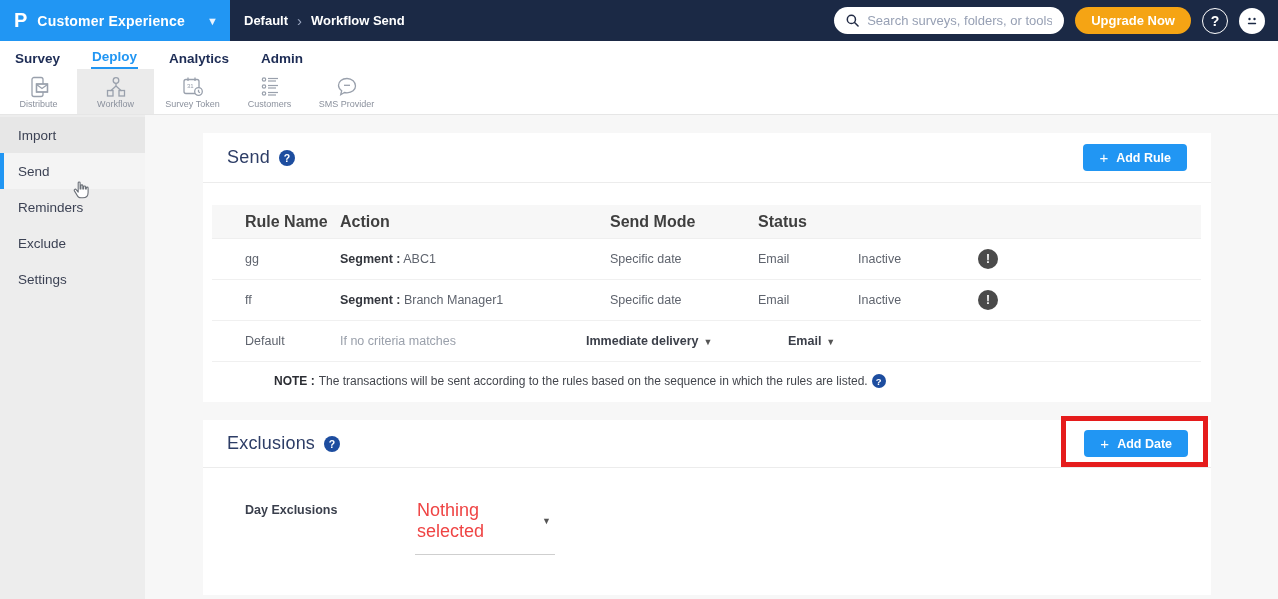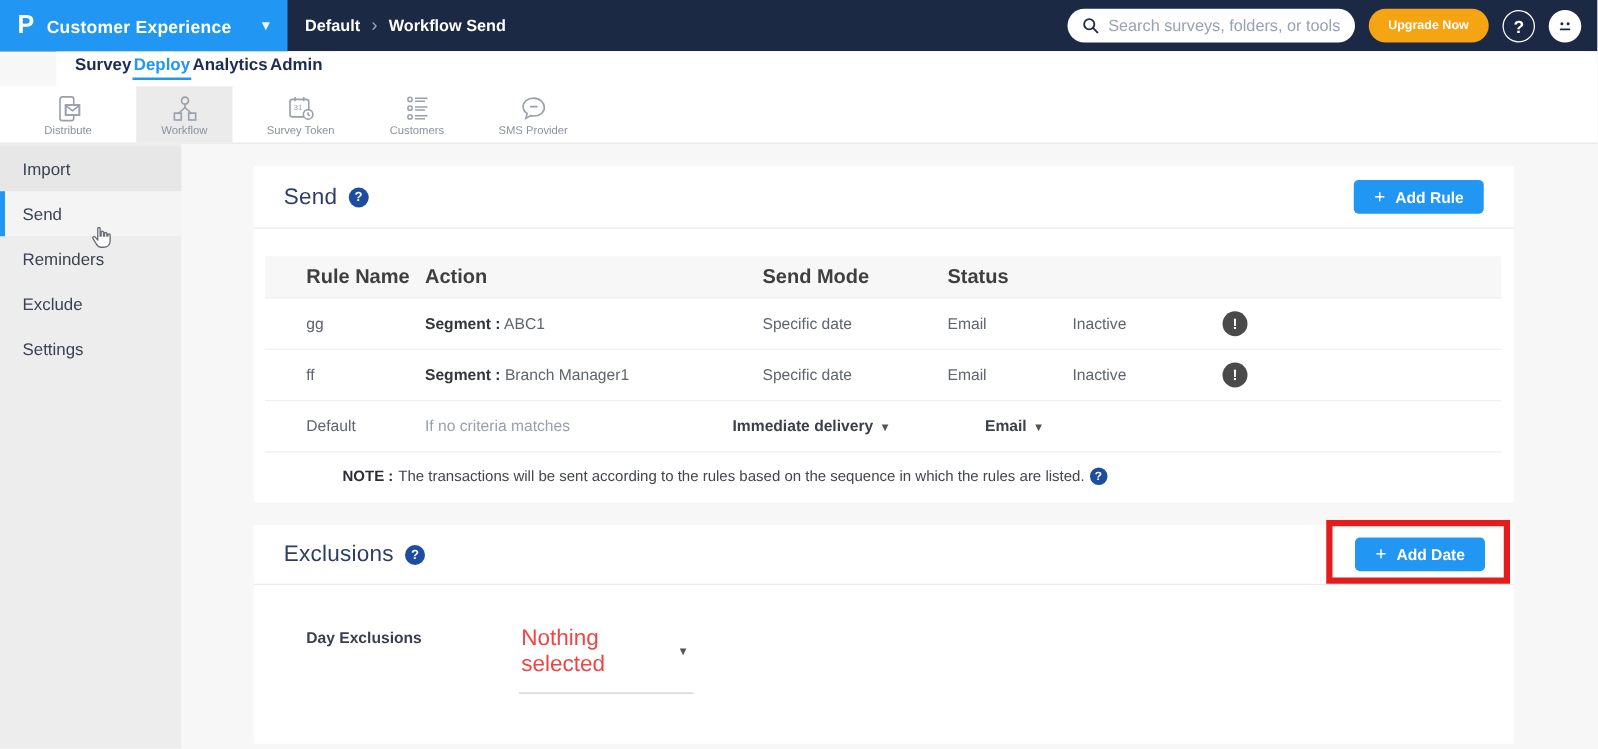--- a/index.html
+++ b/index.html
@@ -16,39 +16,39 @@
   .breadcrumb { display:flex; align-items:center; gap:9px; margin-left:14px; color:#fff;
     font-size:13px; font-weight:700; }
   .crumb-sep { color:#9aa6c0; font-size:15px; font-weight:400; }
   .topbar-right { margin-left:auto; display:flex; align-items:center; gap:11px; padding-right:13px; }
   .search-pill { width:230px; height:27px; background:#fff; border-radius:14px; display:flex;
     align-items:center; padding:0 12px; gap:8px; }
   .search-pill input { border:none; outline:none; flex:1; font-size:13px; color:#333;
     font-family:"Liberation Sans", sans-serif; background:transparent; }
   .search-pill input::placeholder { color:#97a0b4; }
   .upgrade-btn { height:27px; border:none; border-radius:14px; background:#f5a414; color:#fff;
-    font-weight:700; font-size:10px; padding:0 16px; cursor:pointer;
+    font-weight:700; font-size:13px; padding:0 16px; cursor:pointer;
     font-family:"Liberation Sans", sans-serif; }
   .circle-btn { width:26px; height:26px; border-radius:50%; border:1.6px solid #fff; color:#fff;
     display:flex; align-items:center; justify-content:center; font-size:14px; font-weight:700;
     background:transparent; cursor:pointer; }
   .avatar { width:26px; height:26px; border-radius:50%; background:#fff; display:flex;
     align-items:center; justify-content:center; cursor:pointer; }
 
   
-  .subnav { height:28px; background:#fff; display:flex; align-items:flex-start; 
-    padding:0 0 0 14px;margin-left:45px; }
+  .subnav { height:28px; background:#fff; display:flex; align-items:flex-end; gap:30px;
+    padding:0 0 0 14px; }
   .subnav .tab { font-size:13.5px; font-weight:700; color:#1d2c55; cursor:pointer;
     padding:3px 1px; }
   .subnav .tab.active { color:#2196f3; border-bottom:2px solid #2196f3; }
 
   
   .toolbar { height:46px; background:#fff; display:flex; border-bottom:1px solid #e6e6e6; }
   .tool { width:77px; display:flex; flex-direction:column; align-items:center;
-    justify-content:center; gap:0; color:#97a0ac; cursor:pointer;margin-left:16px; }
+    justify-content:center; gap:0; color:#97a0ac; cursor:pointer; }
   .tool.active { background:#ebebeb; }
   .tool svg { display:block; }
   .tool-label { font-size:9px; color:#8b919d; white-space:nowrap; }
 
   
   .page-body { display:flex; height:484px; }
   .sidebar { position:relative; width:145px; background:#ededed; flex:none; padding-top:2px; }
   .side-item { height:36px; display:flex; align-items:center; padding-left:14px; font-size:13.5px;
     color:#3c4254; cursor:pointer; border-left:4px solid transparent; }
   .side-item.shaded { background:#e7e7e7; }

